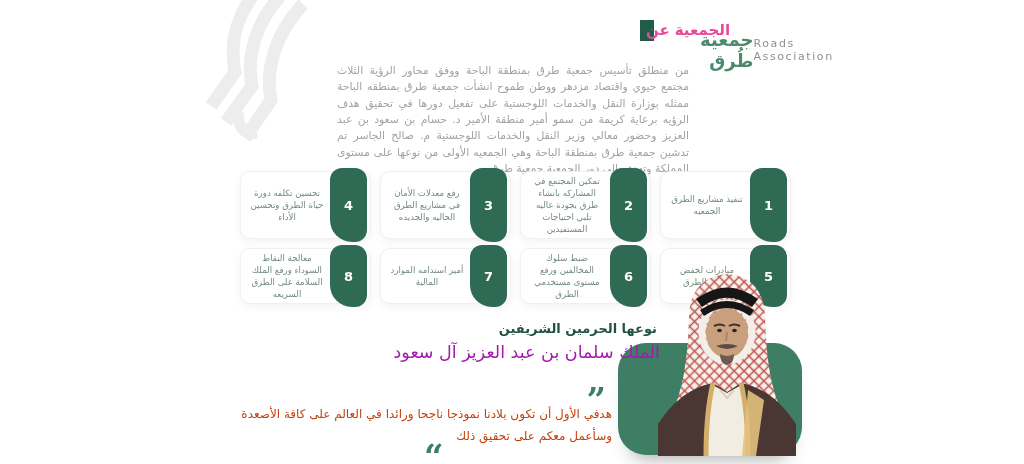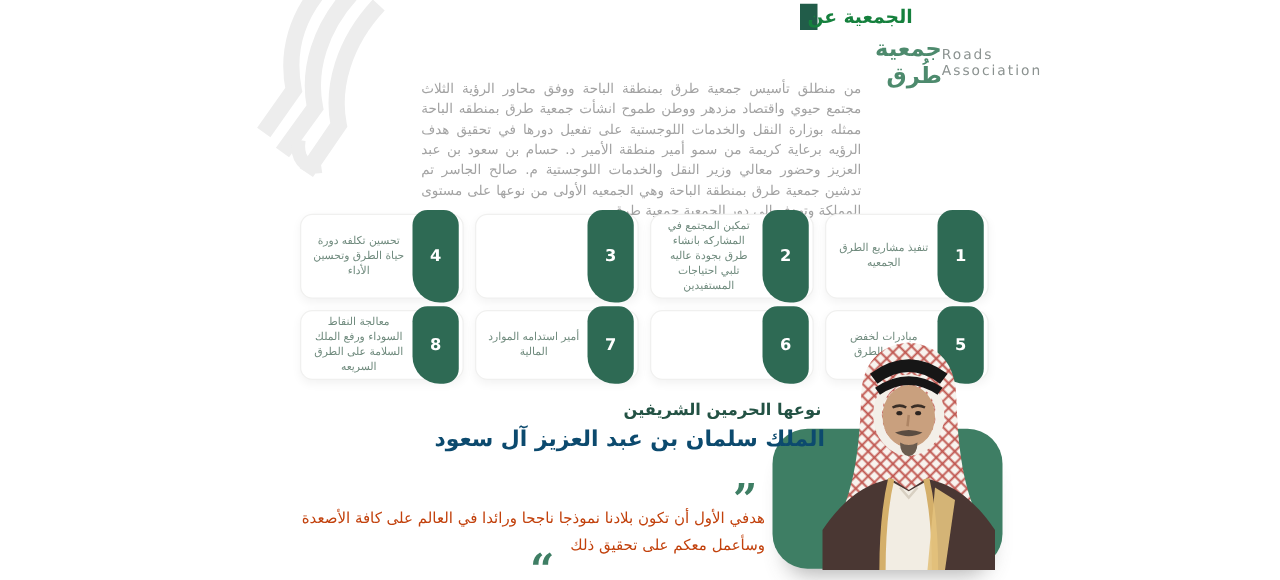--- a/index.html
+++ b/index.html
@@ -9,22 +9,22 @@
     font-family:"DejaVu Sans","Liberation Sans",sans-serif;
   }
   
   .watermark{position:absolute;left:183px;top:-8px;width:145px;height:155px;z-index:0;}
   
   .brand{position:absolute;left:700px;top:10px;width:125px;display:flex;flex-direction:row;align-items:center;z-index:1;}
   .brand-mark{width:62px;height:78px;}
   .brand-ar{font-size:18px;font-weight:bold;color:#4d8a6d;margin-top:2px;direction:rtl;}
   .brand-en{font-size:11px;color:#8b9290;letter-spacing:1.6px;margin-top:2px;}
   
-  .about-heading{position:absolute;left:646px;top:4px;display:flex;gap:5px;direction:ltr;
-    font-size:15px;font-weight:bold;color:#15803d;z-index:0;}
+  .about-heading{position:absolute;left:646px;top:21px;display:flex;gap:5px;direction:ltr;
+    font-size:15px;font-weight:bold;color:#ec4899;z-index:0;}
   .about-heading .hl{position:relative;}
   .about-heading .hl::before{content:"";position:absolute;left:-6px;top:-1px;width:14px;height:21px;
     background:#215c49;z-index:-1;}
   .about-par{position:absolute;left:337px;top:52px;width:352px;direction:rtl;text-align:justify;
     font-size:10.8px;line-height:16.4px;color:#a3a3a3;}
   
   .goals{position:absolute;left:240px;top:171px;width:551px;display:grid;direction:rtl;
     grid-template-columns:repeat(4,131px);column-gap:9px;row-gap:9px;z-index:1;}
   .goal-card{position:relative;background:#fff;border:1px solid #f0f0ef;border-radius:10px;
     box-shadow:0 3px 8px rgba(0,0,0,.05);min-height:36px;display:flex;align-items:center;
@@ -32,21 +32,21 @@
   .goal-label{font-size:8.6px;line-height:12px;color:#6f8a7d;text-align:center;direction:rtl;width:100%;}
   .goal-num{position:absolute;inset-inline-start:3px;top:-4px;bottom:-4px;width:37px;
     background:#2e6a54;border-radius:12px 12px 12px 22px;color:#fff;font-weight:bold;font-size:13px;
     display:flex;align-items:center;justify-content:center;}
   
   .king-panel{position:absolute;left:618px;top:343px;width:184px;height:112px;border-radius:28px;
     background:#3e7e64;z-index:1;box-shadow:0 16px 18px -12px rgba(80,80,80,.45);}
   .king-photo{position:absolute;left:650px;top:272px;width:154px;height:184px;z-index:2;}
   .king-title{position:absolute;right:367px;top:321px;font-size:13px;font-weight:bold;color:#235244;
     direction:rtl;z-index:3;}
-  .king-name{position:absolute;right:364px;top:342px;font-size:17.5px;font-weight:bold;color:#0c4a6e;
+  .king-name{position:absolute;right:364px;top:342px;font-size:17.5px;font-weight:normal;color:#a21caf;
     direction:rtl;z-index:3;}
   .qmark{position:absolute;font-size:34px;line-height:20px;font-weight:bold;color:#3e7e64;z-index:3;
     font-family:"DejaVu Serif","Liberation Serif",serif;}
   .qmark.top{right:418px;top:390px;}
   .qmark.bottom{left:424px;top:446px;}
   .king-quote{position:absolute;right:412px;top:404px;width:372px;direction:rtl;text-align:right;
     font-size:12px;line-height:21.5px;color:#c2410c;z-index:3;}
 </style>
 </head>
 <body>
@@ -103,31 +103,33 @@
   <div class="goal-card">
     <span class="goal-num">1</span>
     <span class="goal-label">تنفيذ مشاريع الطرق الجمعيه</span>
   </div>
   <div class="goal-card">
     <span class="goal-num">2</span>
     <span class="goal-label">تمكين المجتمع في المشاركه بانشاء طرق بجودة عاليه تلبي احتياجات المستفيدين</span>
   </div>
   <div class="goal-card">
     <span class="goal-num">3</span>
+    <span class="goal-label">رفع معدلات الأمان في مشاريع الطرق الحاليه والجديده</span>
   </div>
   <div class="goal-card">
     <span class="goal-num">4</span>
     <span class="goal-label">تحسين تكلفه دورة حياة الطرق وتحسين الأداء</span>
   </div>
   <div class="goal-card">
     <span class="goal-num">5</span>
     <span class="goal-label">مبادرات لخفض وفيات الطرق</span>
   </div>
   <div class="goal-card">
     <span class="goal-num">6</span>
+    <span class="goal-label">ضبط سلوك المخالفين ورفع مستوى مستخدمي الطرق</span>
   </div>
   <div class="goal-card">
     <span class="goal-num">7</span>
     <span class="goal-label">أمير استدامه الموارد المالية</span>
   </div>
   <div class="goal-card">
     <span class="goal-num">8</span>
     <span class="goal-label">معالجة النقاط السوداء ورفع الملك السلامة على الطرق السريعه</span>
   </div>
 </div>

